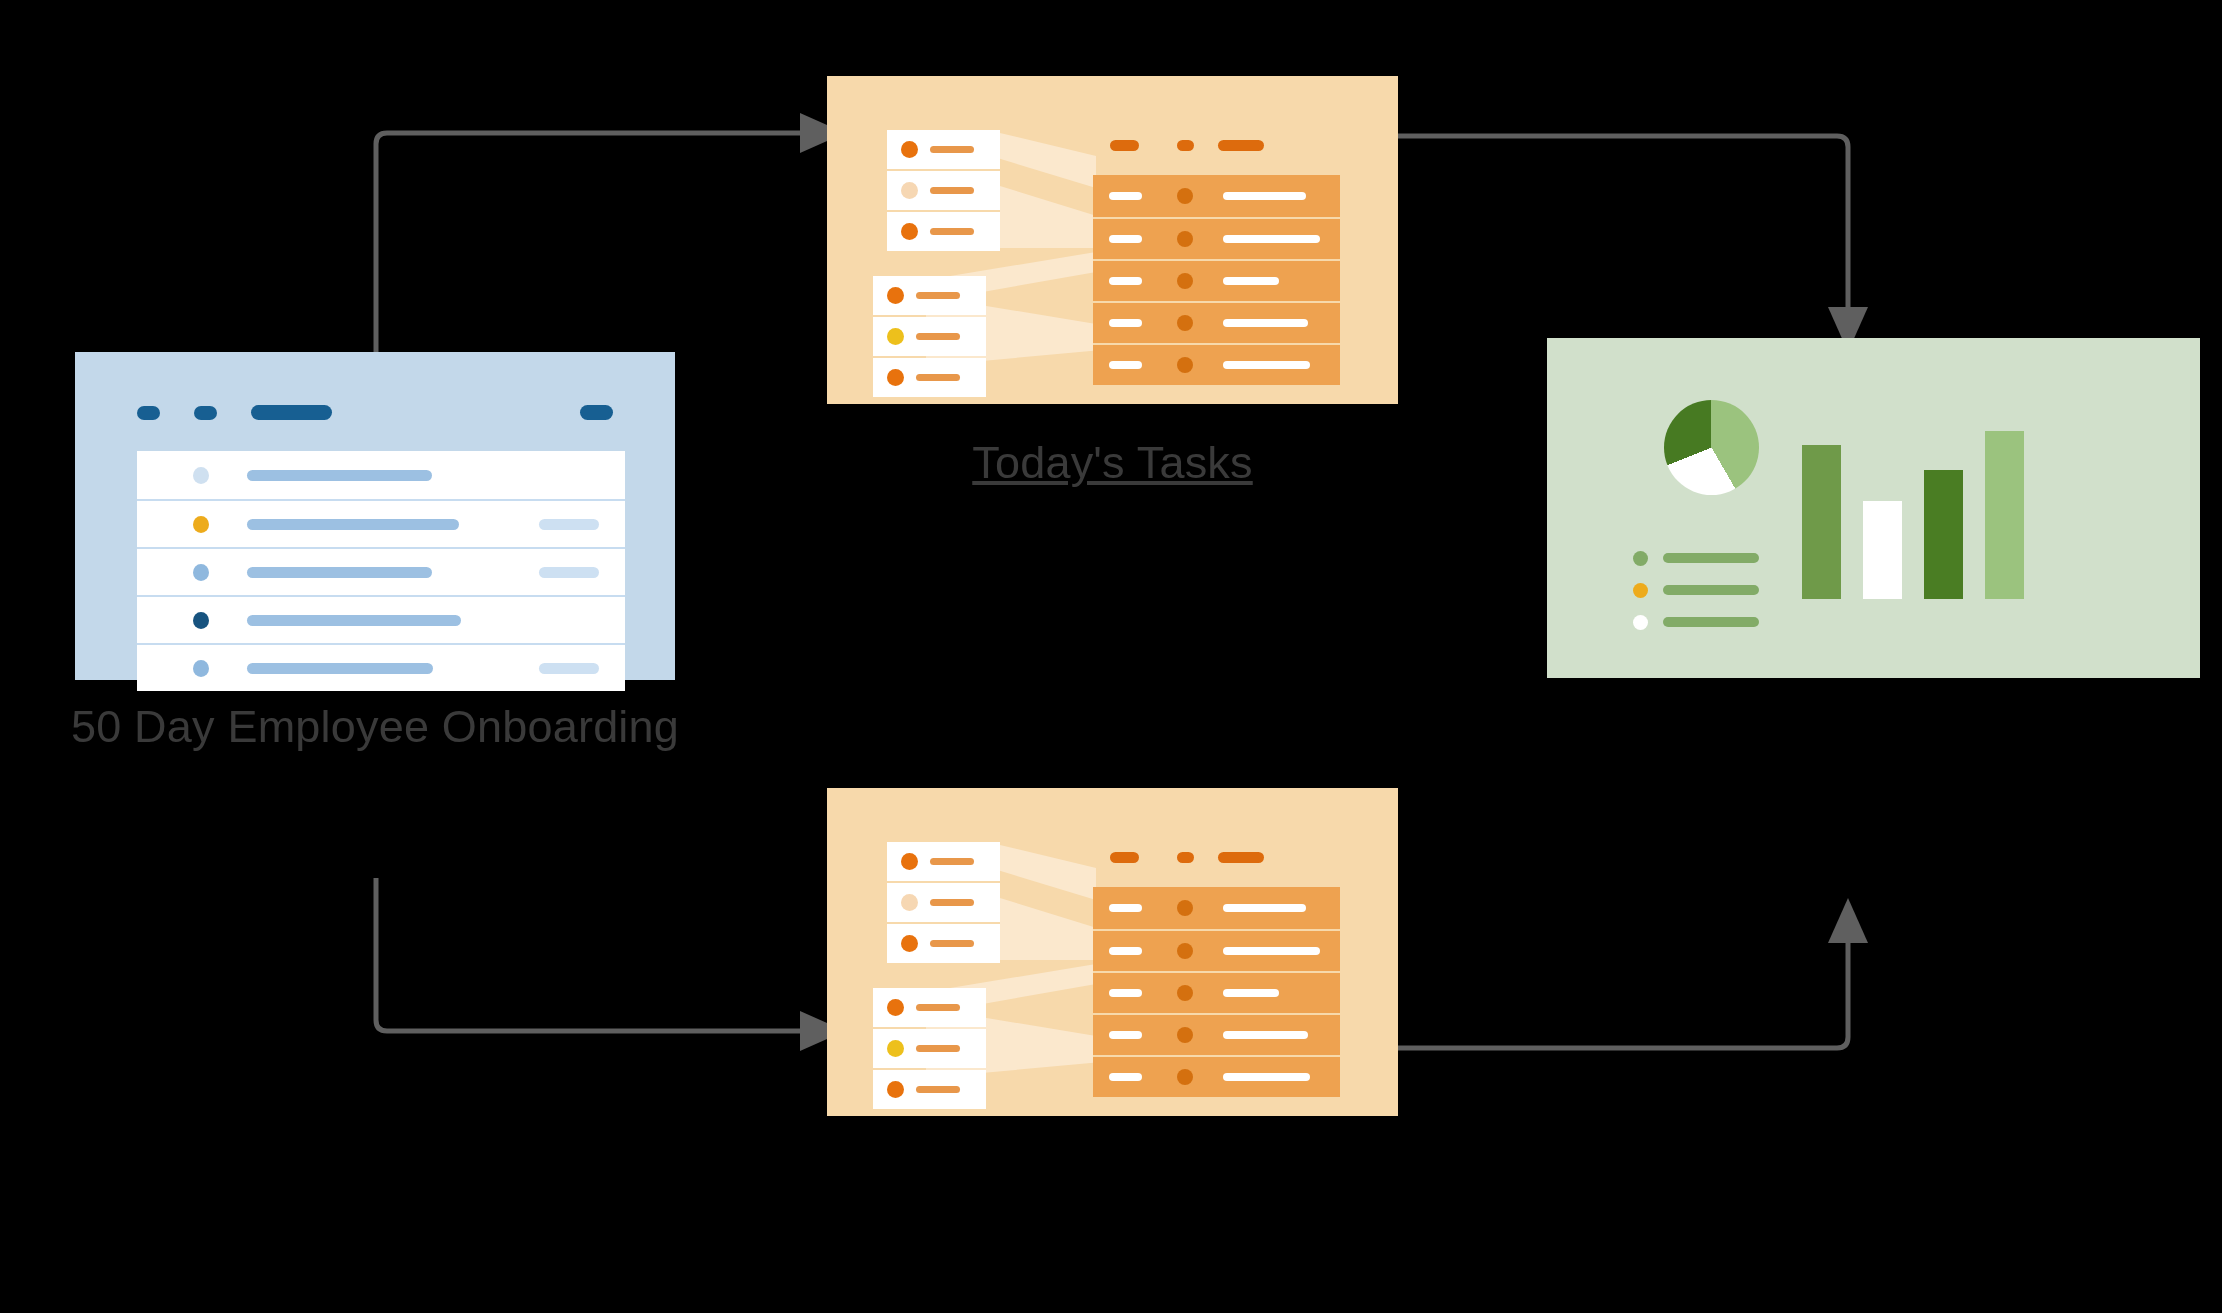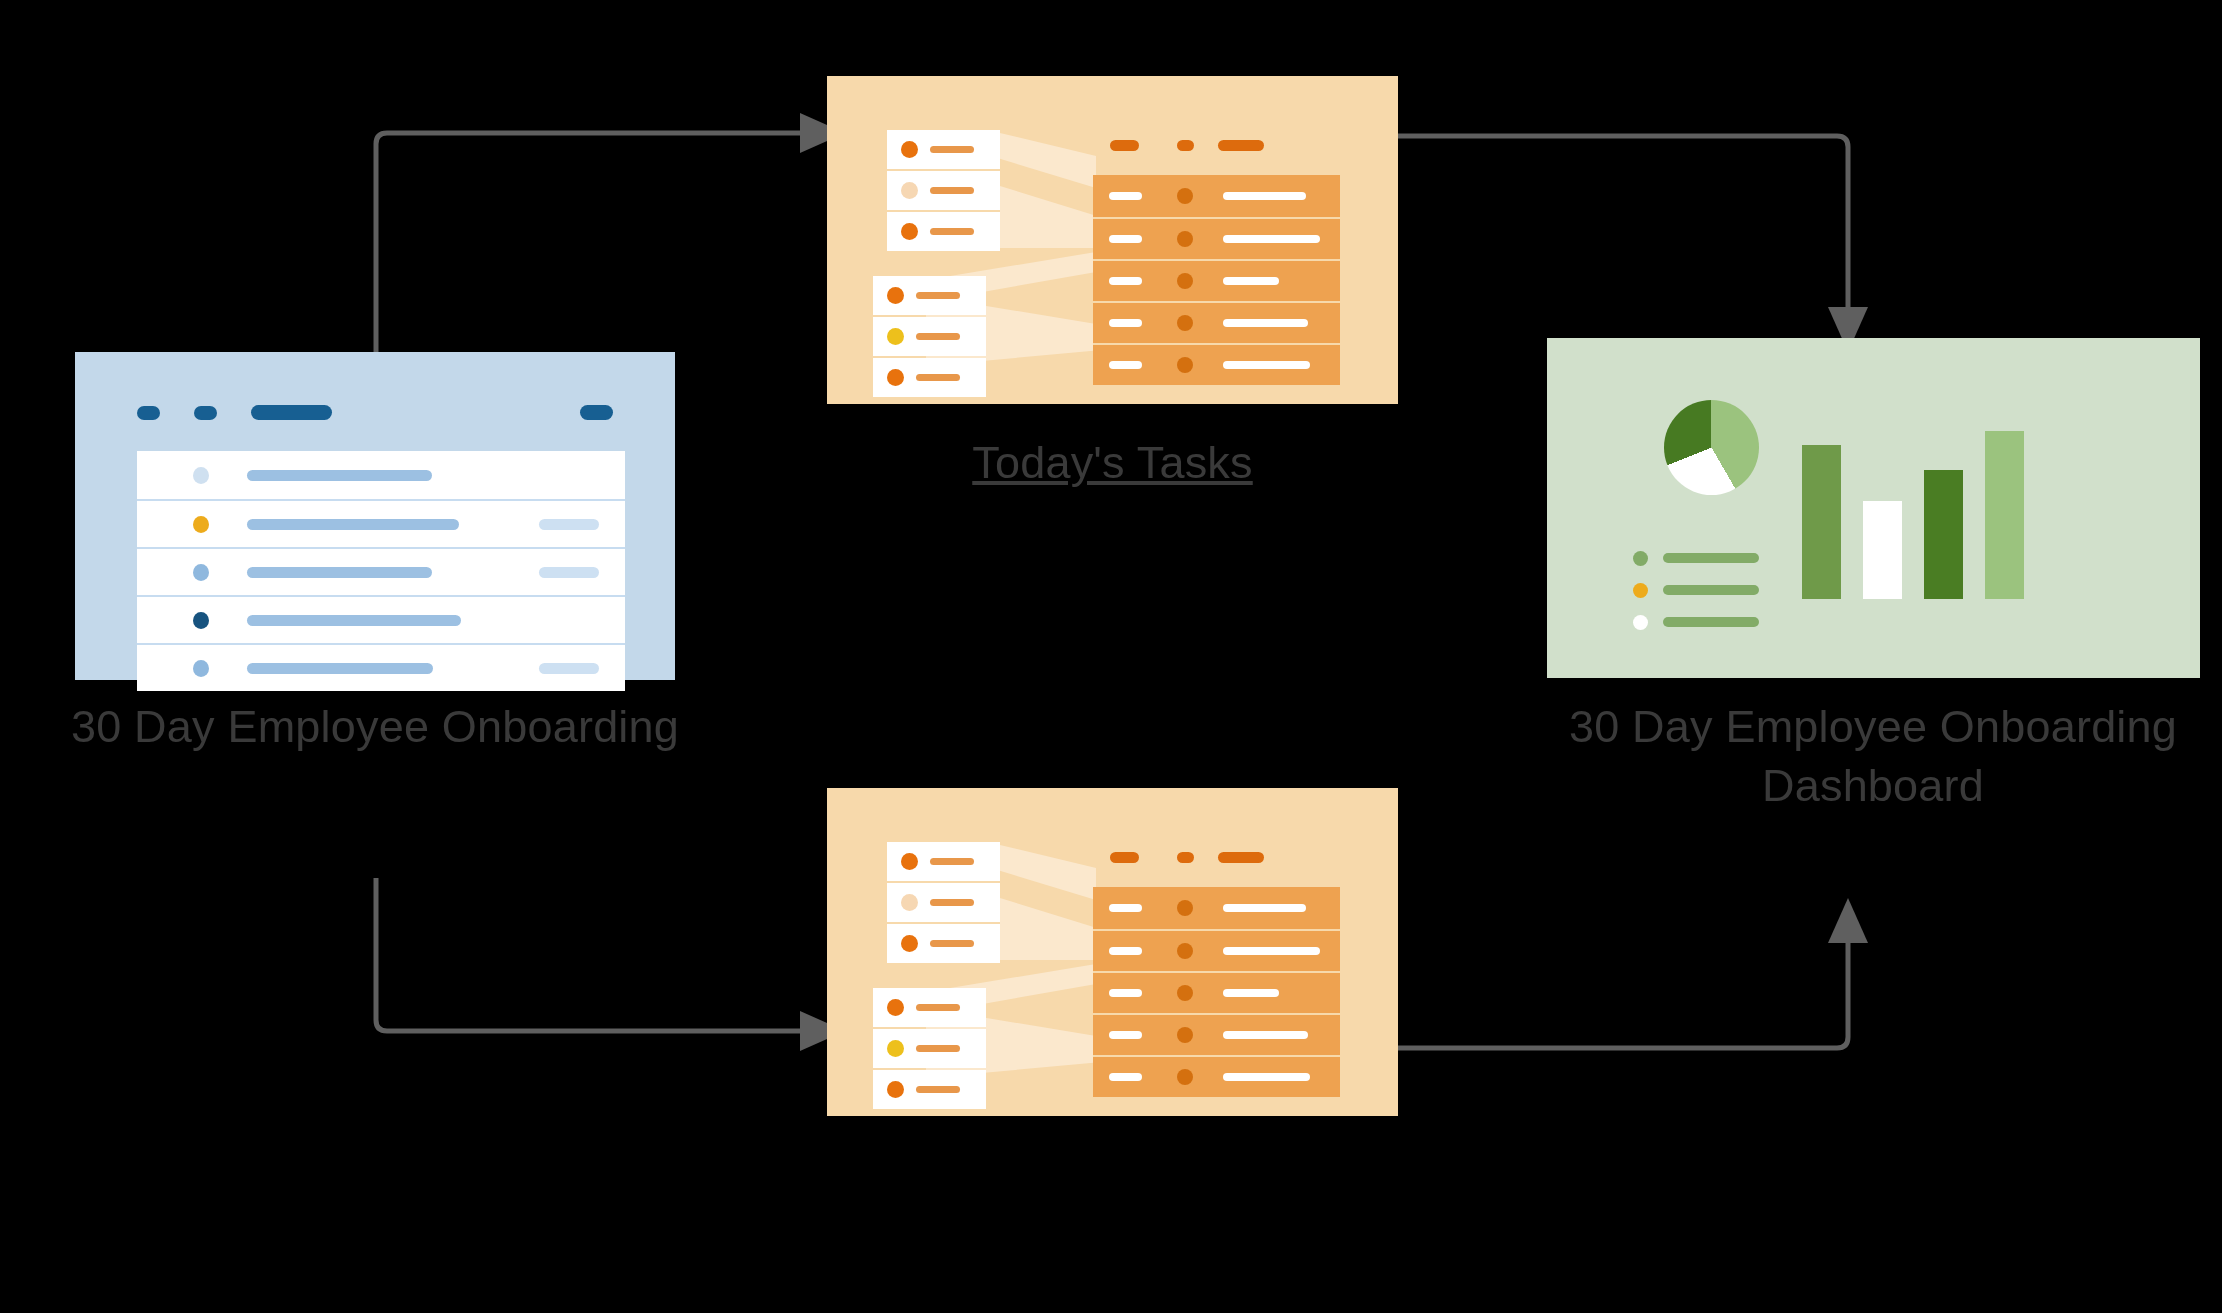--- a/index.html
+++ b/index.html
@@ -118,21 +118,21 @@
         <span class="br-dot" style="background:#17537f"></span>
         <span class="br-bar" style="width:214px"></span>
       </div>
       <div class="blue-row">
         <span class="br-dot" style="background:#8fb8de"></span>
         <span class="br-bar" style="width:186px"></span>
         <span class="br-tail"></span>
       </div>
     </div>
   </div>
-  <div class="caption" style="left:45px;top:697px;width:660px;">30 Day Employee Onboarding</div>
+  <div class="caption" style="left:45px;top:697px;width:660px;">50 Day Employee Onboarding</div>
 
   <div class="card orange-card" id="orange-top">
     <div class="oc-inner">
 
       <div class="funnel" style="left:173px;top:57px;width:96px;height:55px;clip-path:polygon(0 0,100% 42%,100% 100%,0 47%);"></div>
       <div class="funnel" style="left:173px;top:110px;width:96px;height:62px;clip-path:polygon(0 0,100% 48%,100% 100%,0 100%);"></div>
       <div class="funnel" style="left:99px;top:176px;width:170px;height:50px;clip-path:polygon(0 56%,100% 0,100% 40%,0 100%);"></div>
       <div class="funnel" style="left:99px;top:220px;width:170px;height:70px;clip-path:polygon(0 0,100% 40%,100% 78%,0 100%);"></div>
 
       <div class="mini-stack" style="left:60px;top:54px;">
@@ -291,15 +291,14 @@
       </div>
     </div>
 
     <div class="bars">
       <span class="bar" style="height:154px;background:#6f9a49"></span>
       <span class="bar" style="height:98px;background:#ffffff"></span>
       <span class="bar" style="height:129px;background:#4a7d23"></span>
       <span class="bar" style="height:168px;background:#9bc37e;margin-right:0"></span>
     </div>
   </div>
-  <div class="caption" style="left:1540px;top:697px;width:666px;">30 Day Employee Onboarding Dashboard</div>
 
 </div>
 
 </body></html>

